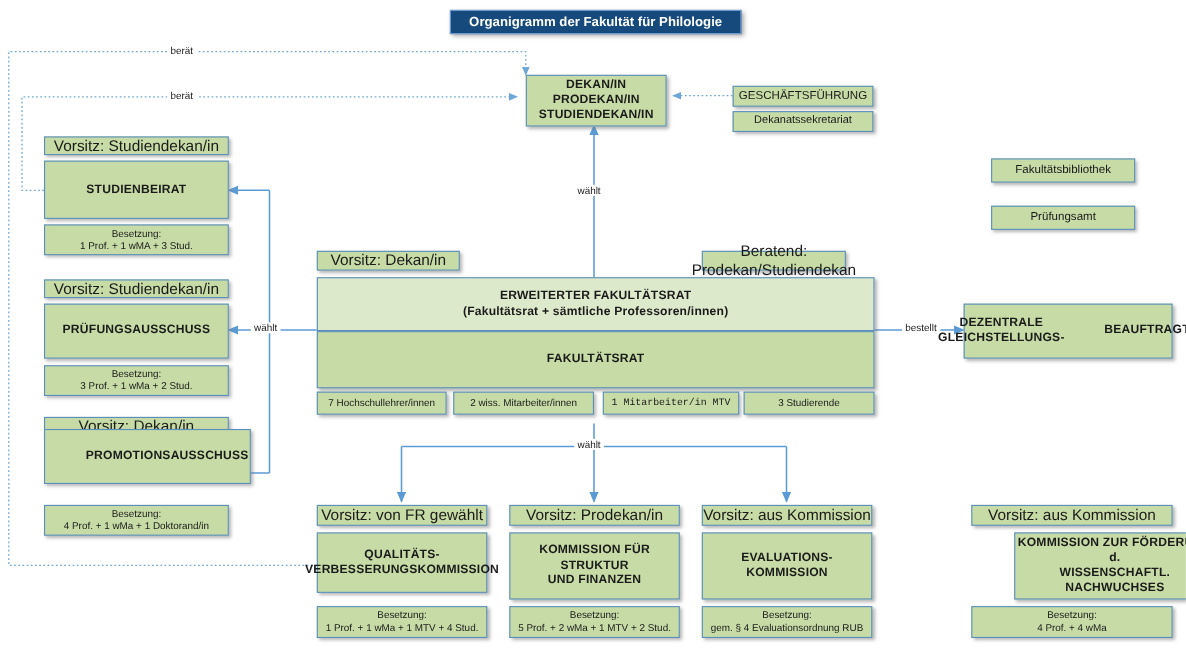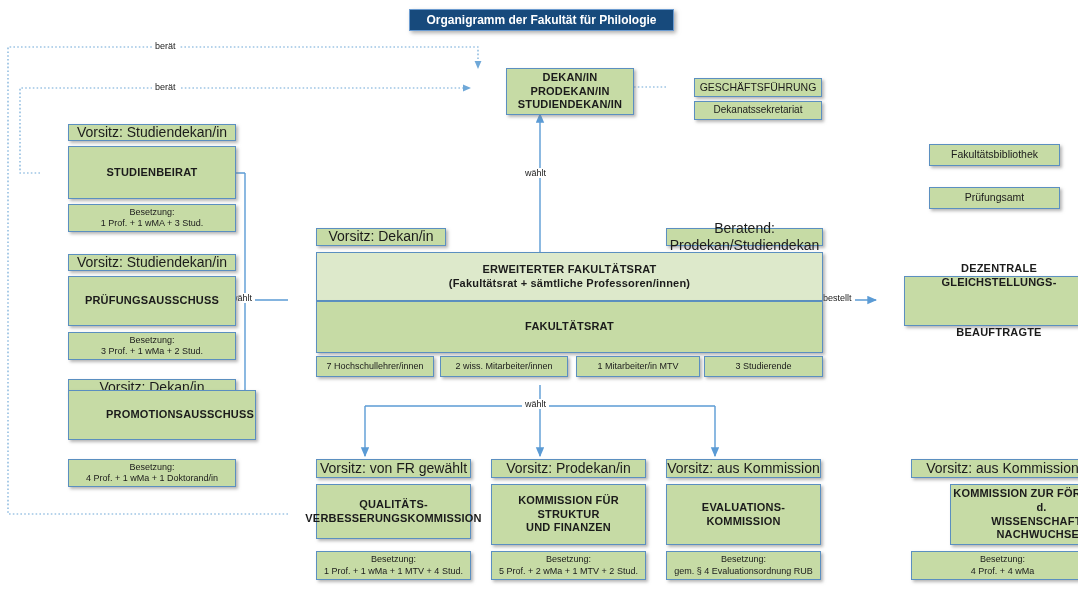--- a/index.html
+++ b/index.html
@@ -15,21 +15,20 @@
 
   .box {
     position: absolute;
     background: #c6dba5;
     border: 1px solid #5b8fc0;
     box-shadow: 2px 2px 3px rgba(120,120,120,0.55);
     display: flex; align-items: center; justify-content: center;
     text-align: center;
     color: #1b1b1b;
     line-height: 1.25;
-    margin-left: 28px;
   }
   .box.cap  { font-size: 14px; font-weight: normal; }
   .box.foot { font-size: 9px; font-weight: normal; }
   .box.main { font-size: 11px; font-weight: bold; letter-spacing: .2px; }
   .box.small-bold { font-size: 10.5px; font-weight: normal; }
   .box.plain { font-size: 10px; font-weight: normal; }
   .box.light { background: #dde9cb; }
 
   #title {
     position: absolute;
@@ -128,38 +127,38 @@
   </div>
 
   <div class="box cap" style="left:40px; top:379px; width:168px; height:17px;">Vorsitz: Dekan/in</div>
   <div class="box main" style="left:40px; top:390px; width:188px; height:50px;padding-left:36px;">PROMOTIONSAUSSCHUSS</div>
   <div class="box foot" style="left:40px; top:459px; width:168px; height:28px; flex-direction:column;">
     <span>Besetzung:</span>
     <span>4 Prof. + 1 wMa + 1 Doktorand/in</span>
   </div>
 
   <div class="box cap" style="left:288px; top:228px; width:130px; height:18px;">Vorsitz: Dekan/in</div>
-  <div class="box cap" style="left:638px; top:228px; width:157px; height:18px;">Beratend: Prodekan/Studiendekan</div>
+  <div class="box cap" style="left:638px; top:228px; width:131px; height:18px;">Beratend: Prodekan/Studiendekan</div>
 
   <div class="box main light" style="left:288px; top:252px; width:507px; height:49px; flex-direction:column;">
     <span>ERWEITERTER FAKULTÄTSRAT</span>
     <span>(Fakultätsrat + sämtliche Professoren/innen)</span>
   </div>
 
   <div class="box main" style="left:288px; top:301px; width:507px; height:52px;">FAKULTÄTSRAT</div>
 
   <div class="box foot" style="left:288px; top:356px; width:118px; height:21px;">7 Hochschullehrer/innen</div>
   <div class="box foot" style="left:412px; top:356px; width:128px; height:21px;">2 wiss. Mitarbeiter/innen</div>
-  <div class="box foot" style="left:548px; top:356px; width:124px; height:21px;">1 Mitarbeiter/in MTV</div>
+  <div class="box foot" style="left:548px; top:356px; width:124px; height:21px;font-family:Liberation Mono, monospace;">1 Mitarbeiter/in MTV</div>
   <div class="box foot" style="left:676px; top:356px; width:119px; height:21px;">3 Studierende</div>
 
   <div class="box small-bold" style="left:901px; top:144px; width:131px; height:22px;">Fakultätsbibliothek</div>
   <div class="box small-bold" style="left:901px; top:187px; width:131px; height:22px;">Prüfungsamt</div>
 
-  <div class="box main" style="left:876px; top:276px; width:190px; height:50px; flex-direction:column;gap:36px;">
+  <div class="box main" style="left:876px; top:276px; width:190px; height:50px; flex-direction:row;gap:36px;">
     <span>DEZENTRALE GLEICHSTELLUNGS-</span>
     <span>BEAUFTRAGTE</span>
   </div>
 
   <div class="box cap" style="left:288px; top:459px; width:155px; height:19px;">Vorsitz: von FR gewählt</div>
   <div class="box main" style="left:288px; top:484px; width:155px; height:55px; flex-direction:column;">
     <span>QUALITÄTS-</span>
     <span>VERBESSERUNGSKOMMISSION</span>
   </div>
   <div class="box foot" style="left:288px; top:551px; width:155px; height:29px; flex-direction:column;">

